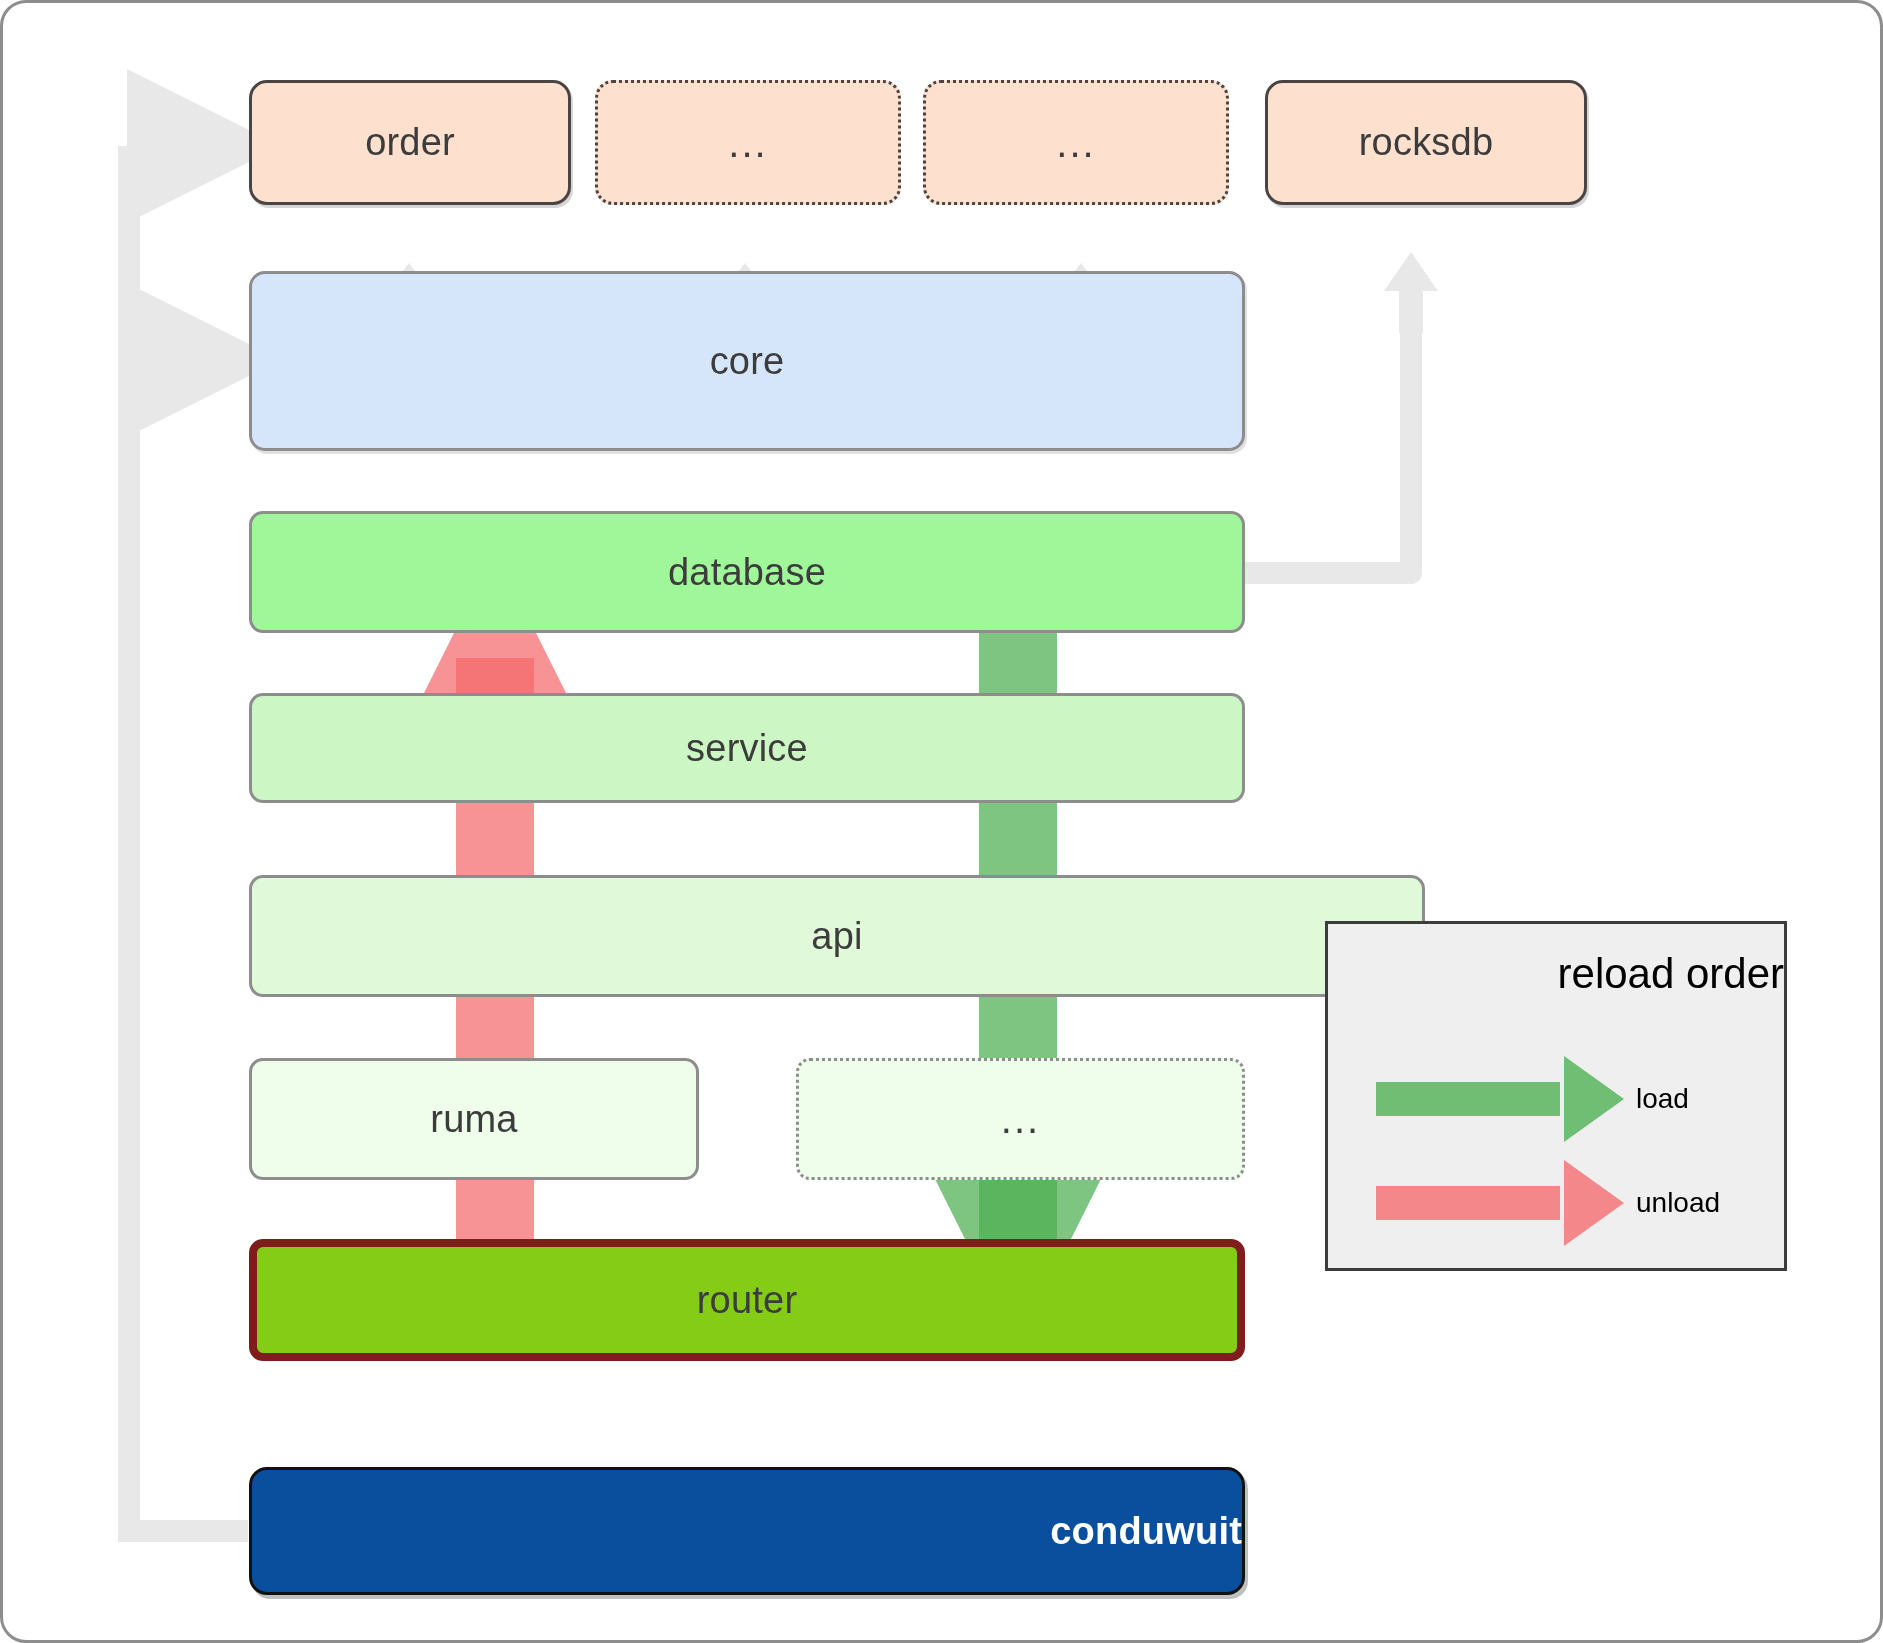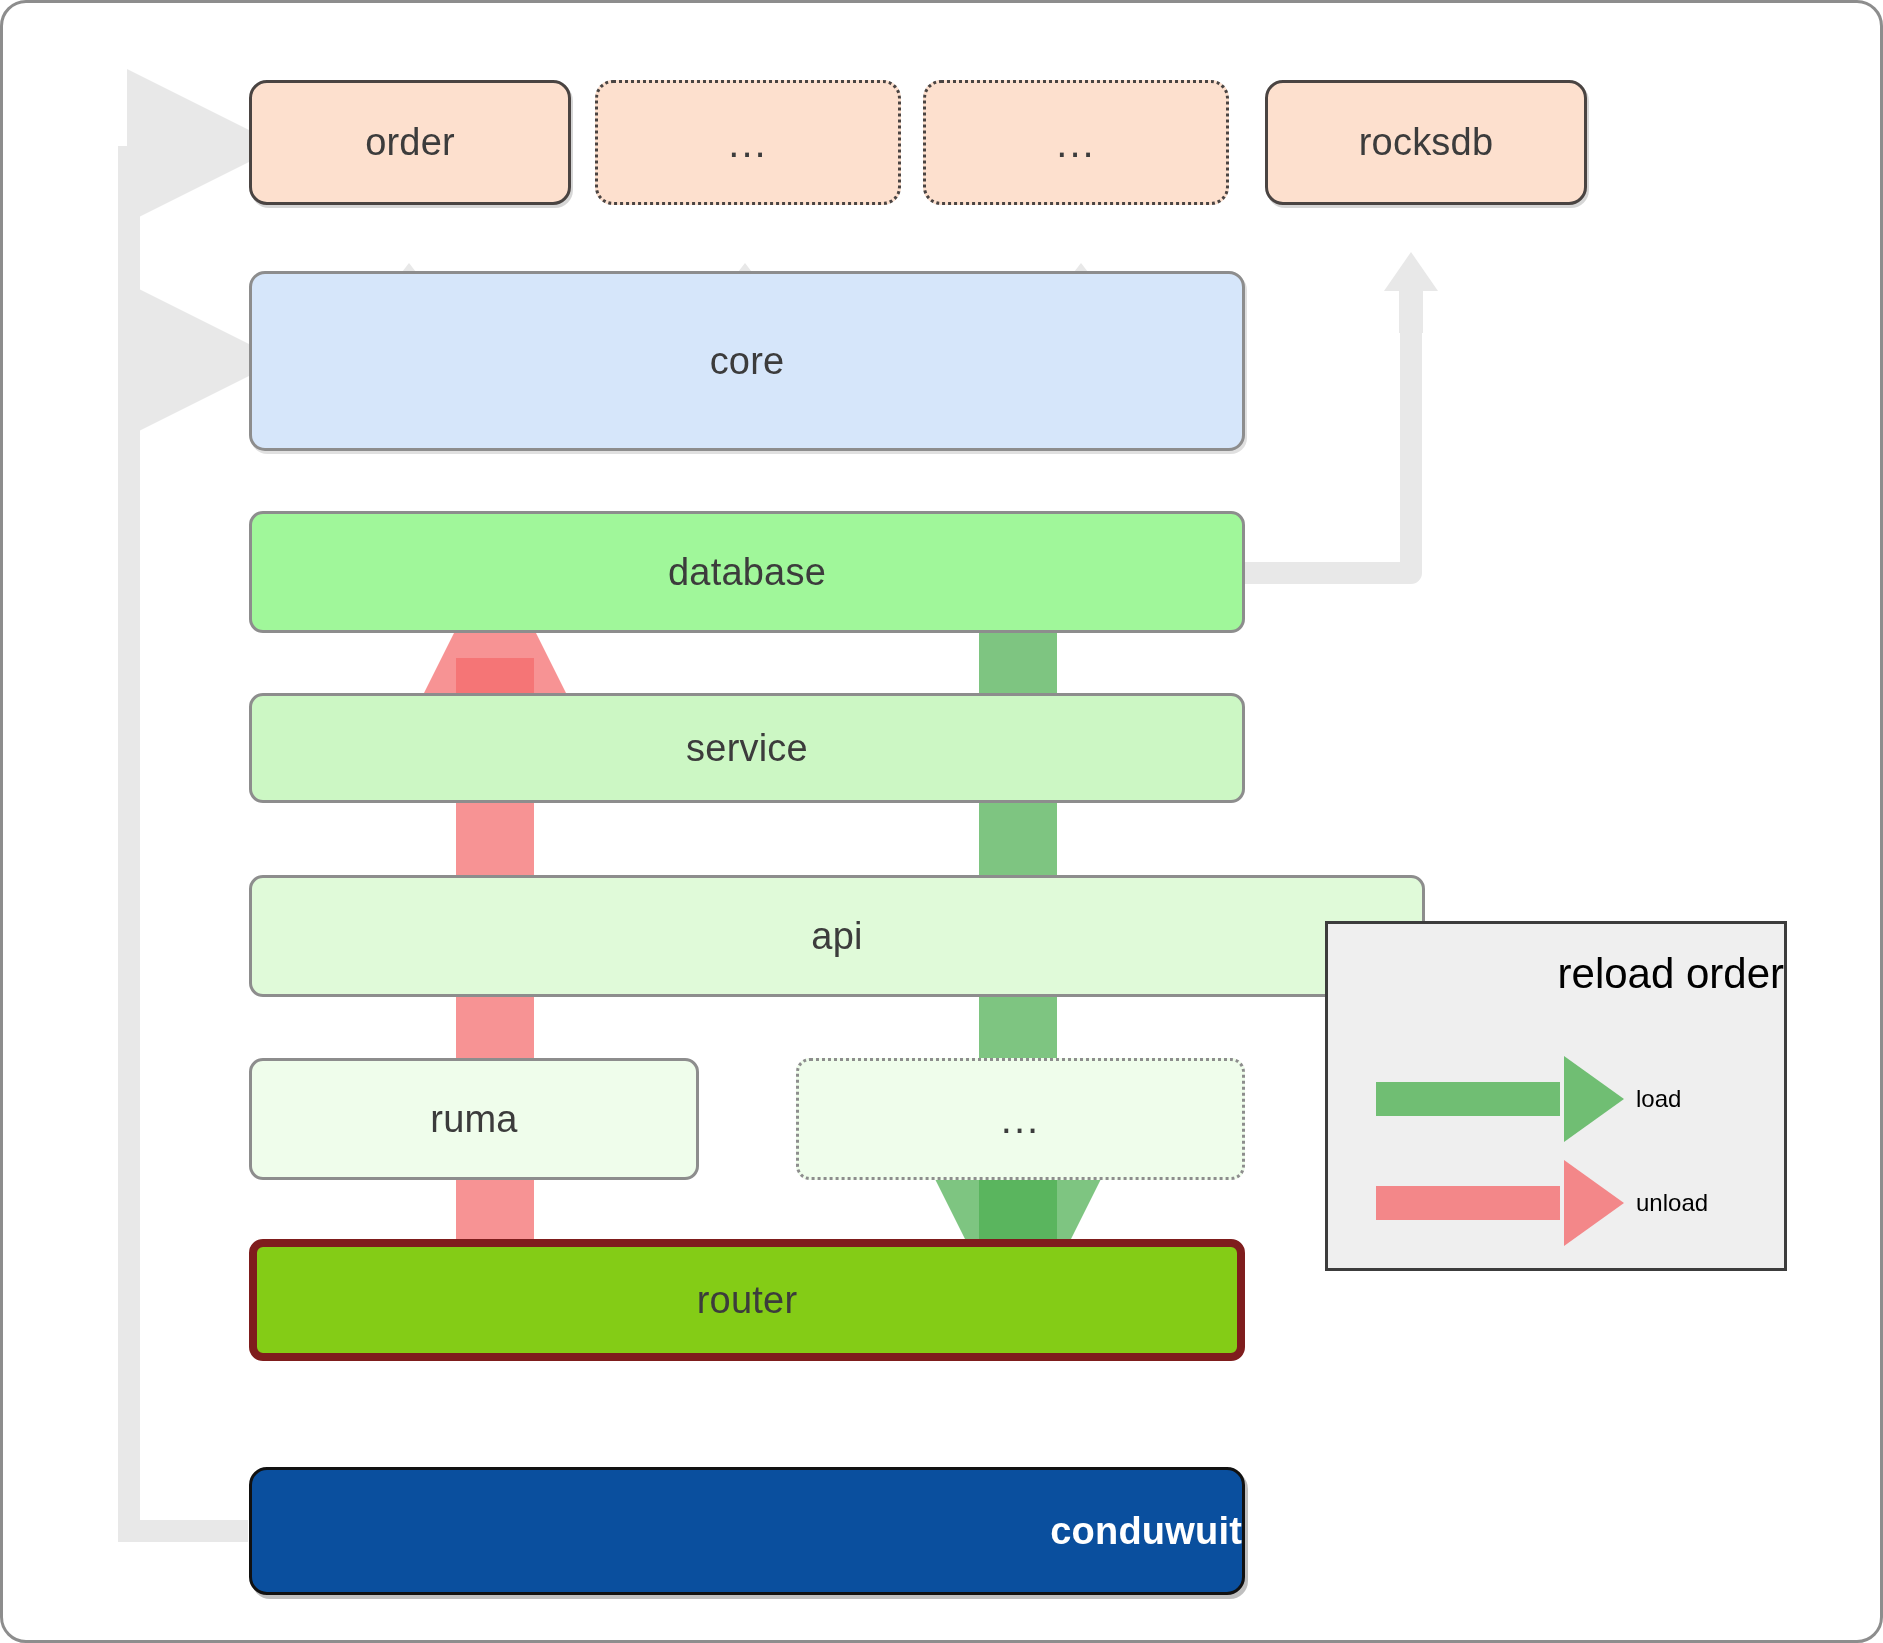--- a/index.html
+++ b/index.html
@@ -116,21 +116,21 @@
     position: absolute;
     left: 0;
     width: 100%;
     height: 86px;
   }
   .legend-label {
     position: absolute;
     left: 308px;
     top: 50%;
     transform: translateY(-50%);
-    font-size: 24px;
+    font-size: 28px;
     color: #000;
   }
   .legend-arrow {
     position: absolute;
     left: 48px;
     top: 50%;
     transform: translateY(-50%);
   }
 </style>
 </head>

